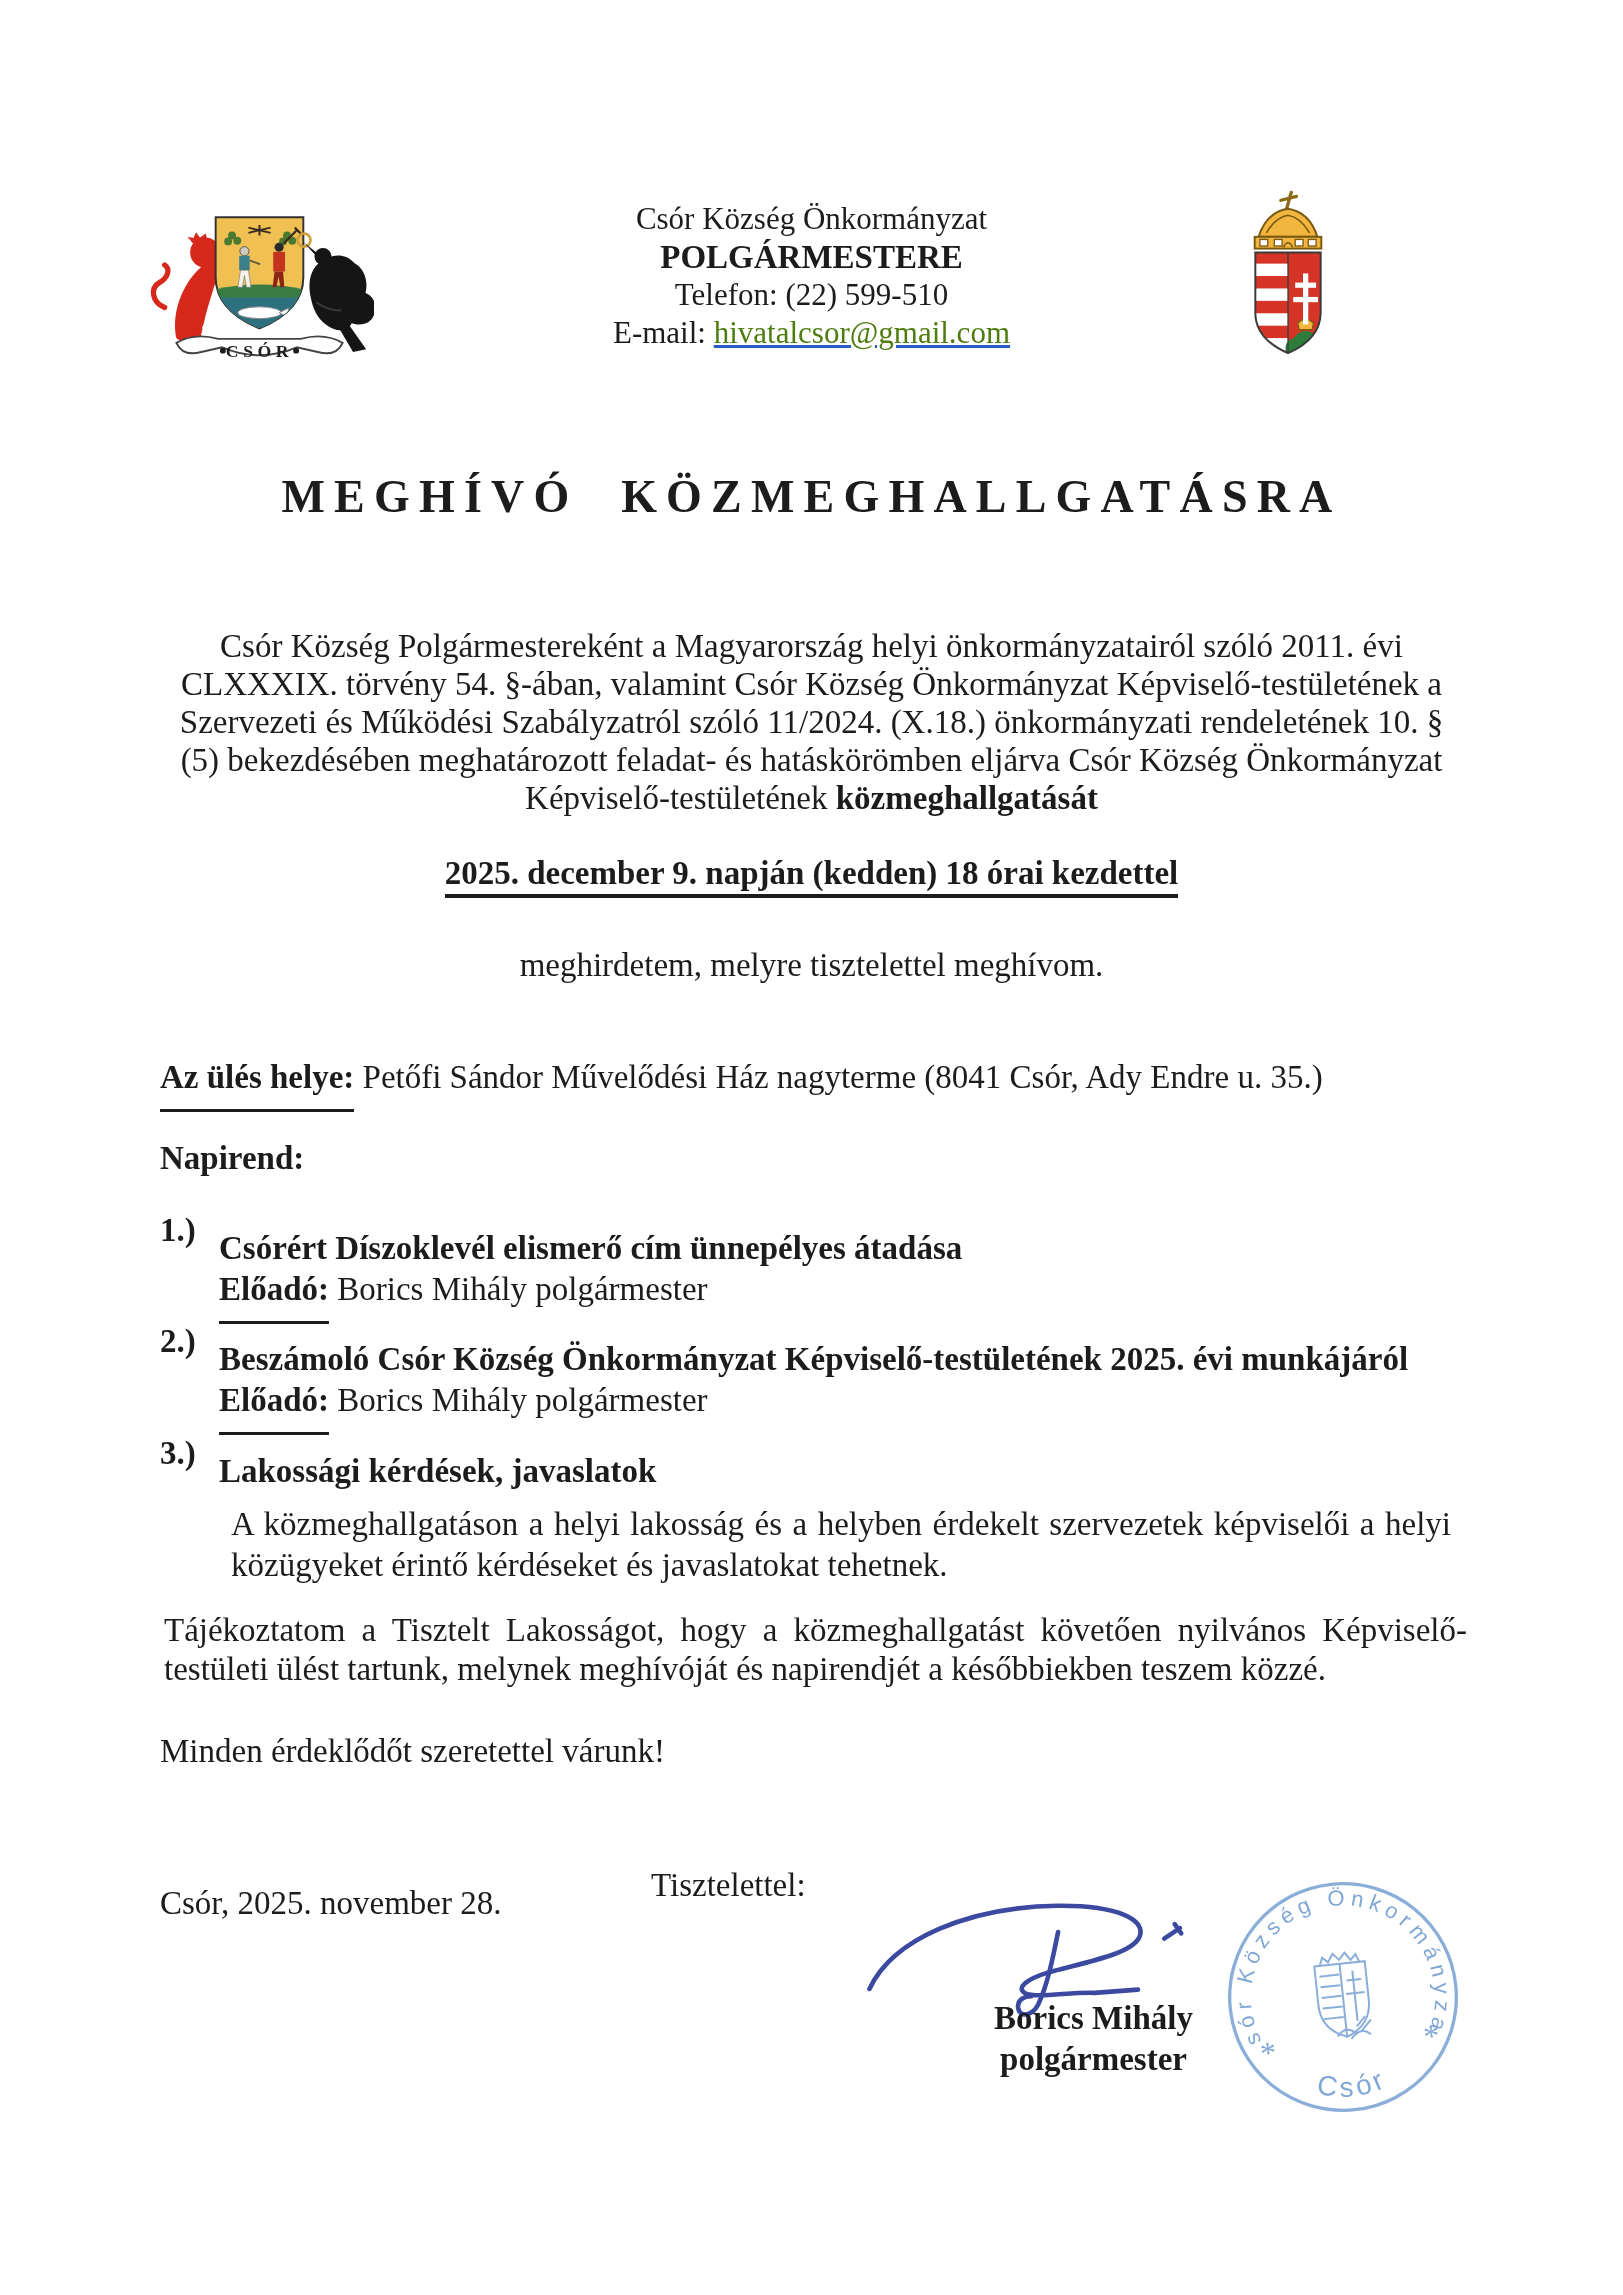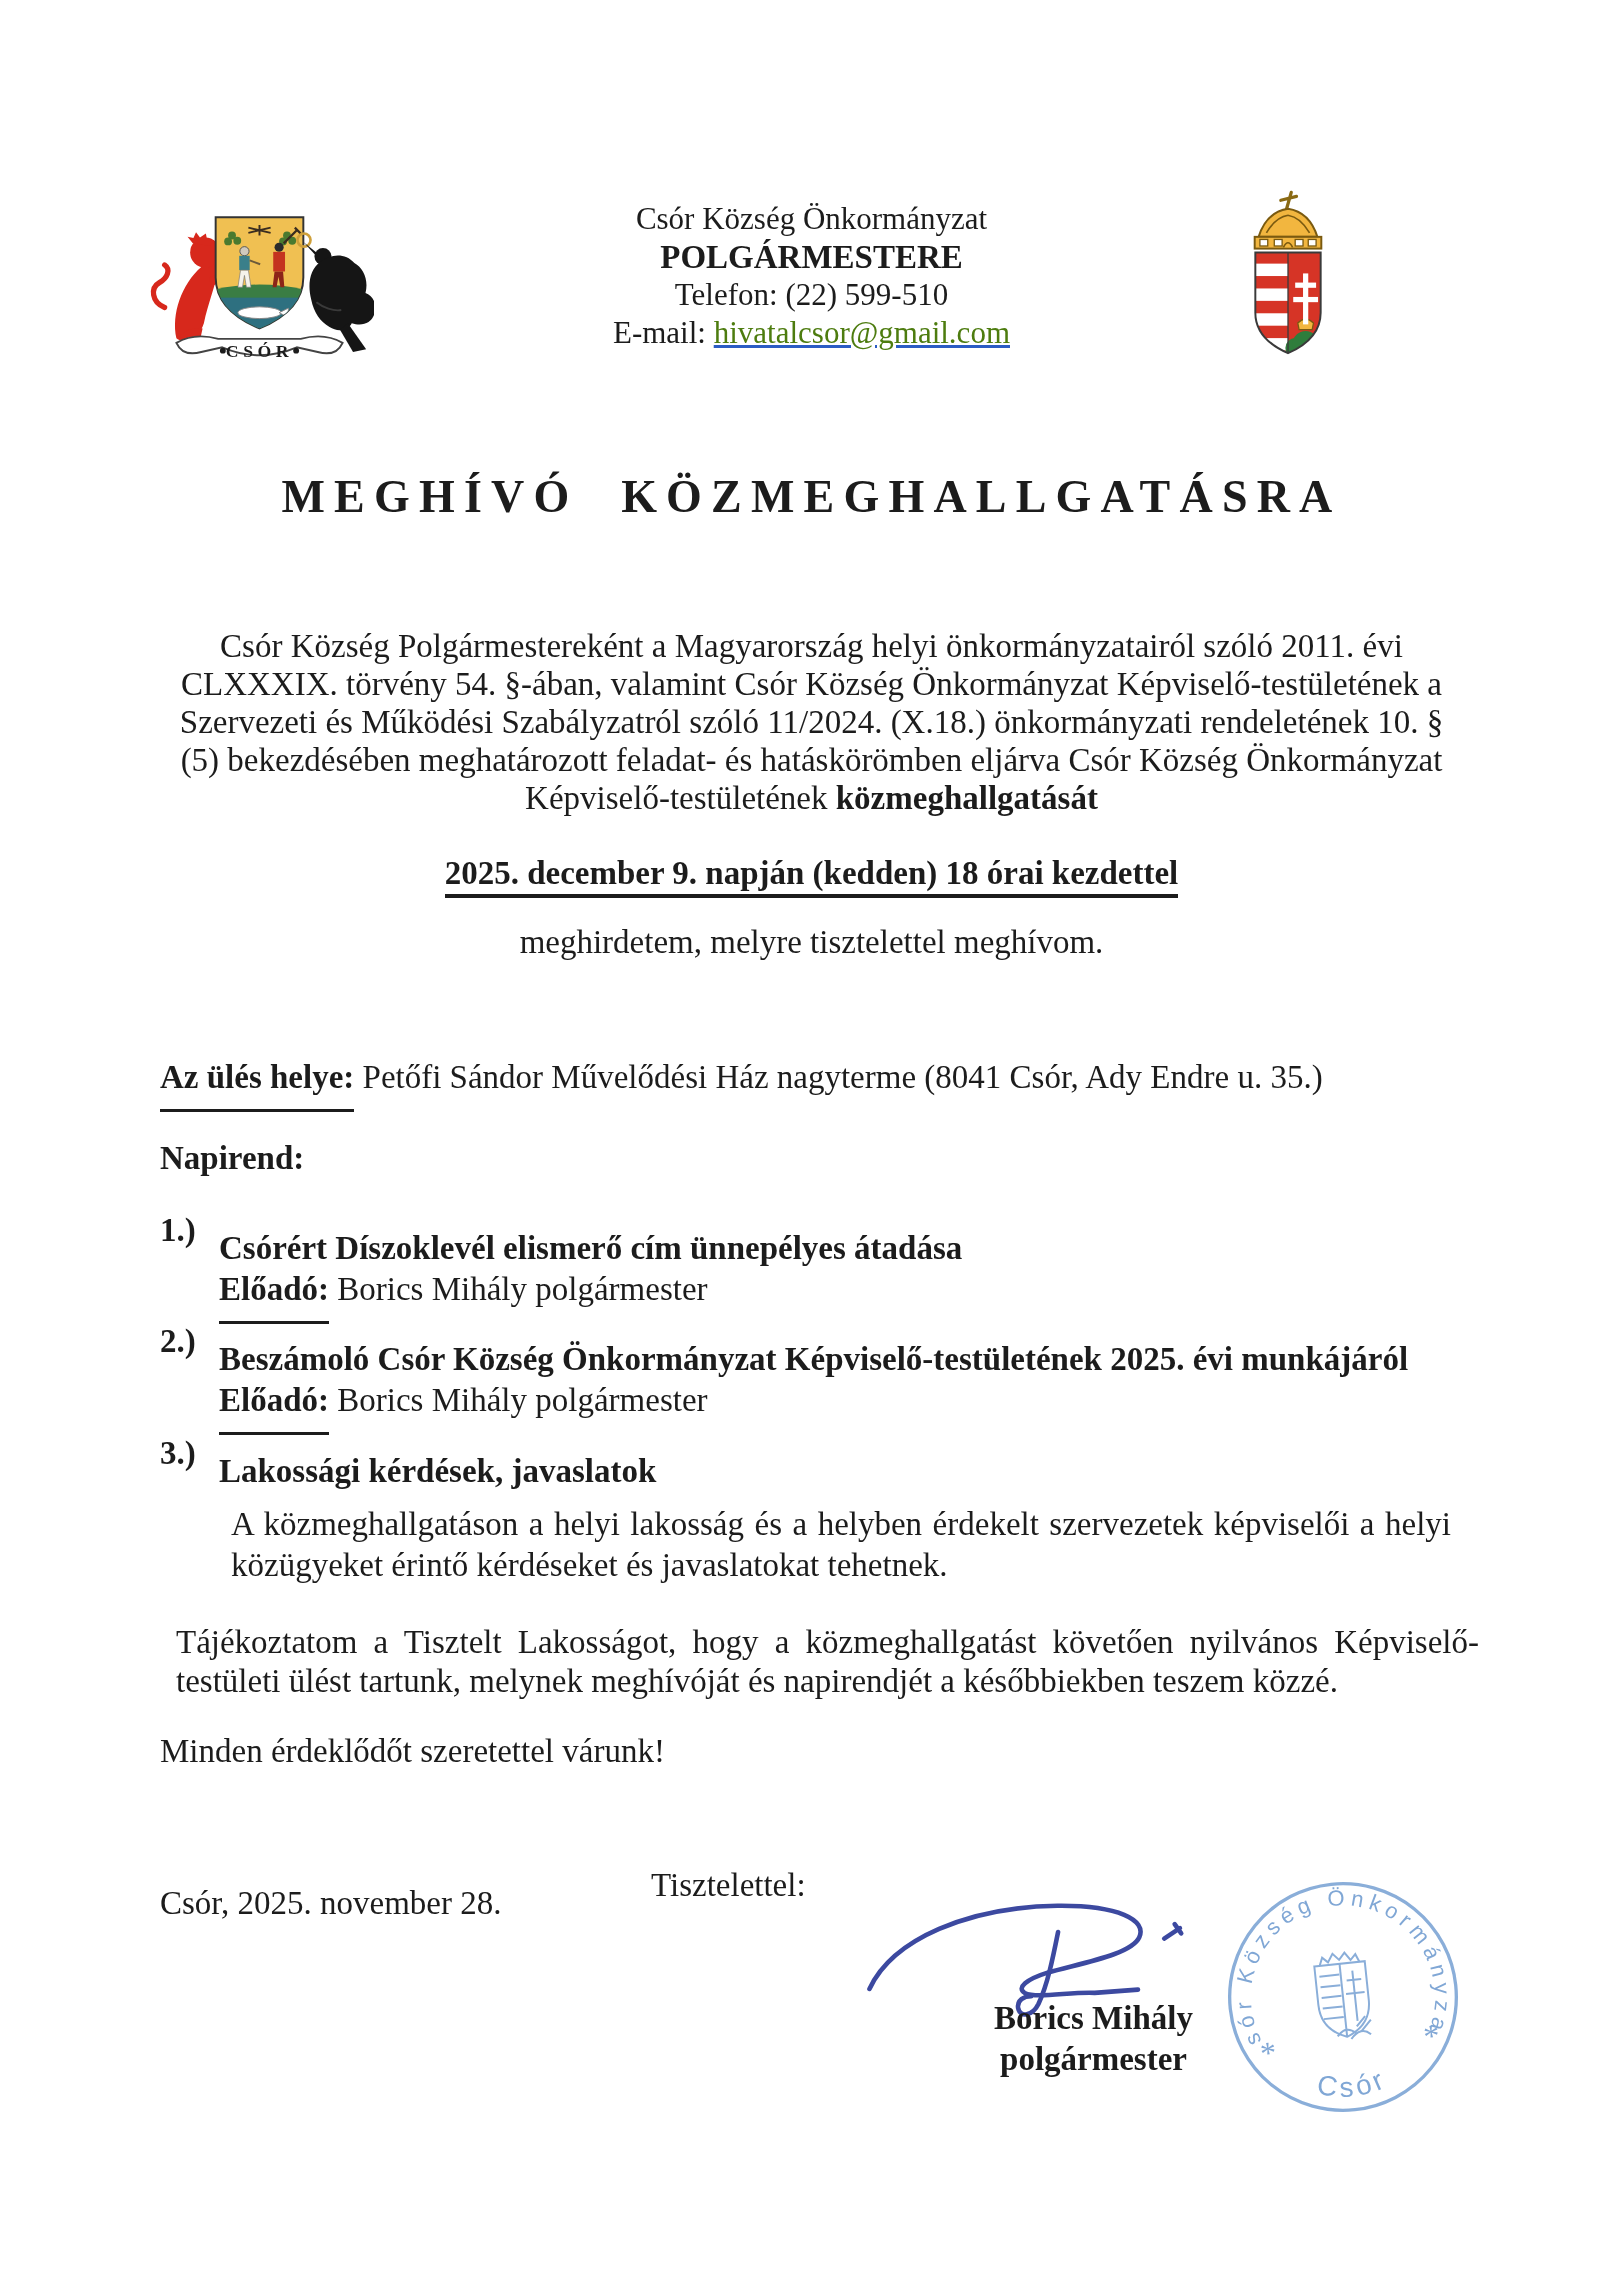--- a/index.html
+++ b/index.html
@@ -29,38 +29,38 @@
   
   .intro {
     position:absolute; left:160px; top:627px; width:1303px; margin:0;
     font-size:33px; line-height:38px; text-align:center;
   }
   .datetime {
     position:absolute; left:0; top:855px; width:100%; text-align:center;
     font-size:33px; font-weight:bold;
   }
   .datetime .u { border-bottom:4.6px solid #1c1c1c; padding-bottom:3.3px; }
-  .announce { position:absolute; left:0; top:924px; width:100%; text-align:center; font-size:33px; }
+  .announce { position:absolute; left:0; top:947px; width:100%; text-align:center; font-size:33px; }
 
   .venue { position:absolute; left:160px; top:1059px; width:1303px; font-size:33px; white-space:nowrap; }
   .label-u { font-weight:bold; border-bottom:3.9px solid #1c1c1c; padding-bottom:14px; }
 
   .napirend { position:absolute; left:160px; top:1140px; font-size:33px; font-weight:bold; }
 
   .item { position:absolute; left:160px; width:1303px; display:flex; font-size:33px; line-height:41px; }
   .item-1 { top:1210px; }
   .item-2 { top:1321px; }
   .item-3 { top:1433px; }
   .item-num { flex:none; width:59px; font-weight:bold; }
   .item-content { flex:1; }
   .item-title { font-weight:bold; white-space:nowrap;margin-top:18px; }
   .item-body { text-align:justify; margin:12px; }
 
   .info {
-    position:absolute; left:160px; top:1607px; width:1303px; margin:16px;
+    position:absolute; left:160px; top:1607px; width:1303px; margin:4px;
     font-size:33px; line-height:39px; text-align:justify;
   }
   .closing { position:absolute; left:160px; top:1733px; font-size:33px; }
 
   
   .place-date { position:absolute; left:160px; top:1885px; font-size:33px; }
   .salutation { position:absolute; left:651px; top:1867px; font-size:33px; }
   .signature-svg { position:absolute; left:851px; top:1894px; width:367px; height:131px; }
   .sign-name {
     position:absolute; left:943px; top:1998px; width:301px;

